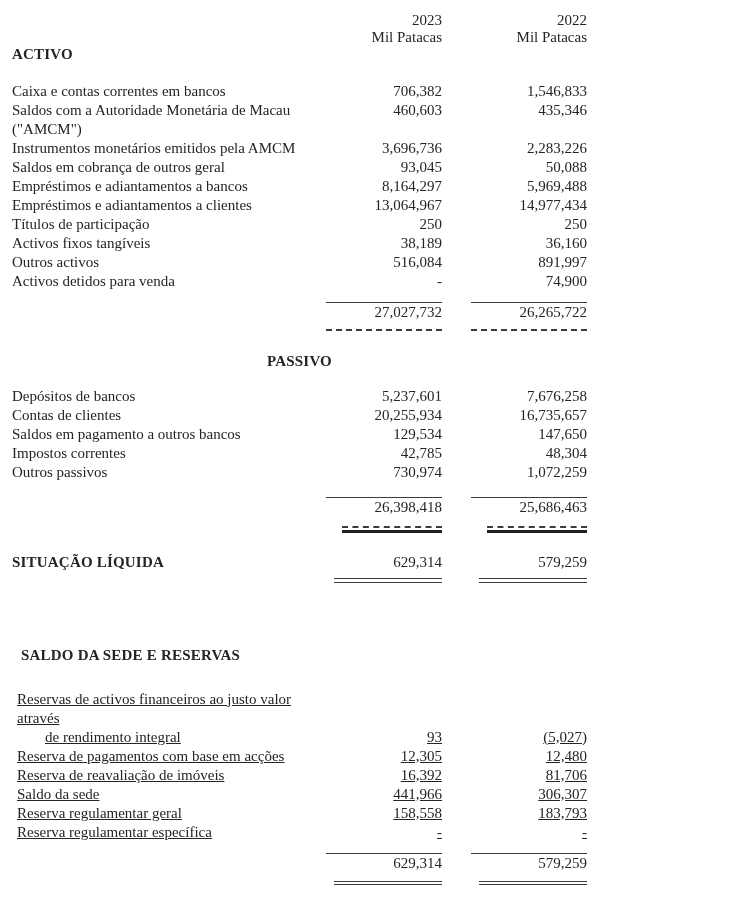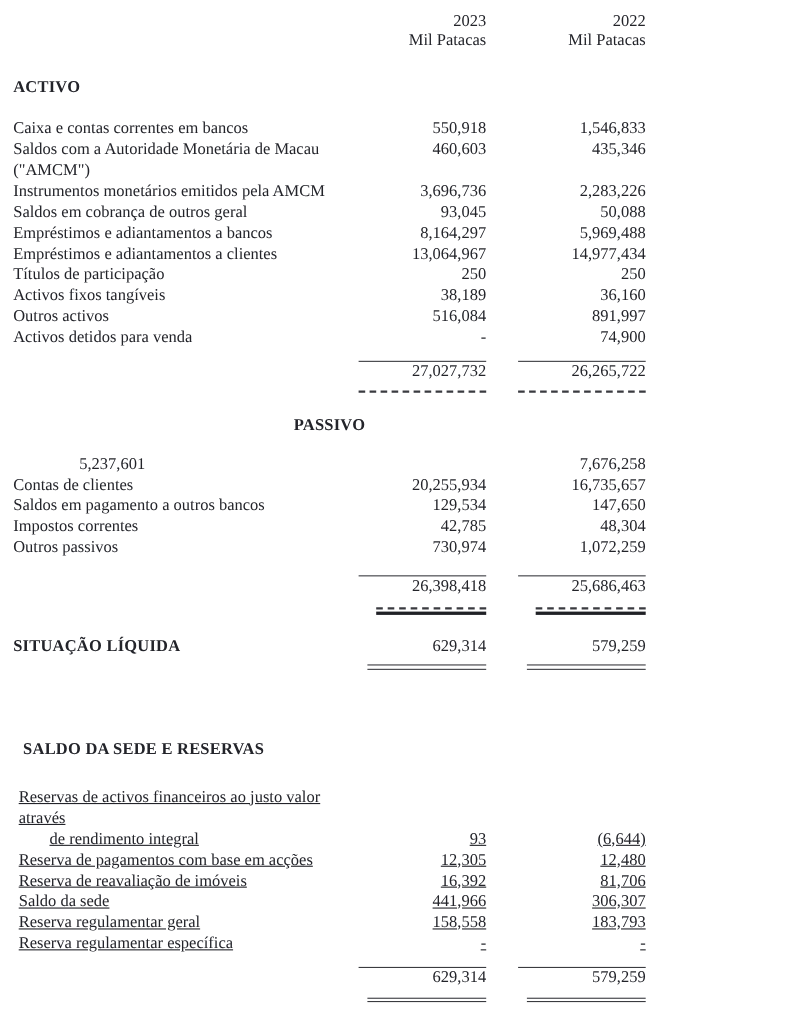--- a/index.html
+++ b/index.html
@@ -3,39 +3,39 @@
 <meta charset="utf-8">
 <style>
   html,body { margin:0; padding:0; }
   body {
     width:735px; height:919px; background:#ffffff;
     font-family:"Liberation Serif", serif;
     font-size:15px; color:#23242a;
     overflow:hidden;
   }
   .page { padding:6px 13px 0 12px; box-sizing:border-box; width:600px; }
-  .frow { display:flex; align-items:baseline; line-height:19px;justify-content:space-between; }
+  .frow { display:flex; align-items:baseline; line-height:19px; }
   .hrow { display:flex; line-height:17px; }
   .lbl { flex:1; min-width:0; }
   .v { width:120px; flex:none; text-align:right; }
   .v2 { margin-left:25px; }
   .sec-title { font-weight:bold; letter-spacing:0.2px; }
 
   .rule-row { display:flex; }
   .rule-row .v { display:flex; flex-direction:column; align-items:flex-end; }
   .rule { width:116px; }
   .rule.solid  { border-top:1.5px solid #3a3b40; }
   .rule.dashed { border-top:2px dashed #3a3b40; }
   .rule.thick  { border-top:3px solid #202126; margin-top:2px; width:100px; }
   .rule.dashed.narrow { width:100px; }
   .rule.double { height:2.5px; border-top:1.5px solid #3a3b40; border-bottom:1.5px solid #3a3b40; width:108px; }
 
   
   .years { padding-top:6px; }
-  .t-activo { margin-top:26px; }
+  .t-activo { }
   .rows-activo { margin-top:19px; }
   .r-act-over { margin-top:11px; }
   .r-act-dash { margin-top:7px; }
   .t-passivo { margin-top:22px;text-align:center; }
   .rows-passivo { margin-top:17px; }
   .r-pas-over { margin-top:15px; }
   .r-pas-close { margin-top:9px; }
   .situacao { margin-top:20px; }
   .r-sit-double { margin-top:6px; }
   .t-saldo { margin-top:64px; padding-left:9px; }
@@ -59,21 +59,21 @@
     <div class="lbl"></div>
     <div class="v">Mil Patacas</div>
     <div class="v v2">Mil Patacas</div>
   </div>
 
   <div class="sec-title t-activo">ACTIVO</div>
 
   <div class="rows-activo">
     <div class="frow">
       <div class="lbl">Caixa e contas correntes em bancos</div>
-      <div class="v">550,918</div>
+      <div class="v">706,382</div>
       <div class="v v2">1,546,833</div>
     </div>
     <div class="frow">
       <div class="lbl">Saldos com a Autoridade Monetária de Macau ("AMCM")</div>
       <div class="v">460,603</div>
       <div class="v v2">435,346</div>
     </div>
     <div class="frow">
       <div class="lbl">Instrumentos monetários emitidos pela AMCM</div>
       <div class="v">3,696,736</div>
@@ -137,20 +137,21 @@
       </div>
     <div class="v v2">
         <div class="rule dashed"></div>
       </div>
   </div>
 
   <div class="sec-title t-passivo">PASSIVO</div>
 
   <div class="rows-passivo">
     <div class="frow">
+      <div class="lbl">Depósitos de bancos</div>
       <div class="v">5,237,601</div>
       <div class="v v2">7,676,258</div>
     </div>
     <div class="frow">
       <div class="lbl">Contas de clientes</div>
       <div class="v">20,255,934</div>
       <div class="v v2">16,735,657</div>
     </div>
     <div class="frow">
       <div class="lbl">Saldos em pagamento a outros bancos</div>
@@ -214,21 +215,21 @@
 
   <div class="rows-saldo">
     <div class="frow">
       <div class="lbl">Reservas de activos financeiros ao justo valor através</div>
       <div class="v"></div>
       <div class="v v2"></div>
     </div>
     <div class="frow">
       <div class="lbl lbl-indent2">de rendimento integral</div>
       <div class="v">93</div>
-      <div class="v v2">(6,644)</div>
+      <div class="v v2">(5,027)</div>
     </div>
     <div class="frow">
       <div class="lbl">Reserva de pagamentos com base em acções</div>
       <div class="v">12,305</div>
       <div class="v v2">12,480</div>
     </div>
     <div class="frow">
       <div class="lbl">Reserva de reavaliação de imóveis</div>
       <div class="v">16,392</div>
       <div class="v v2">81,706</div>

